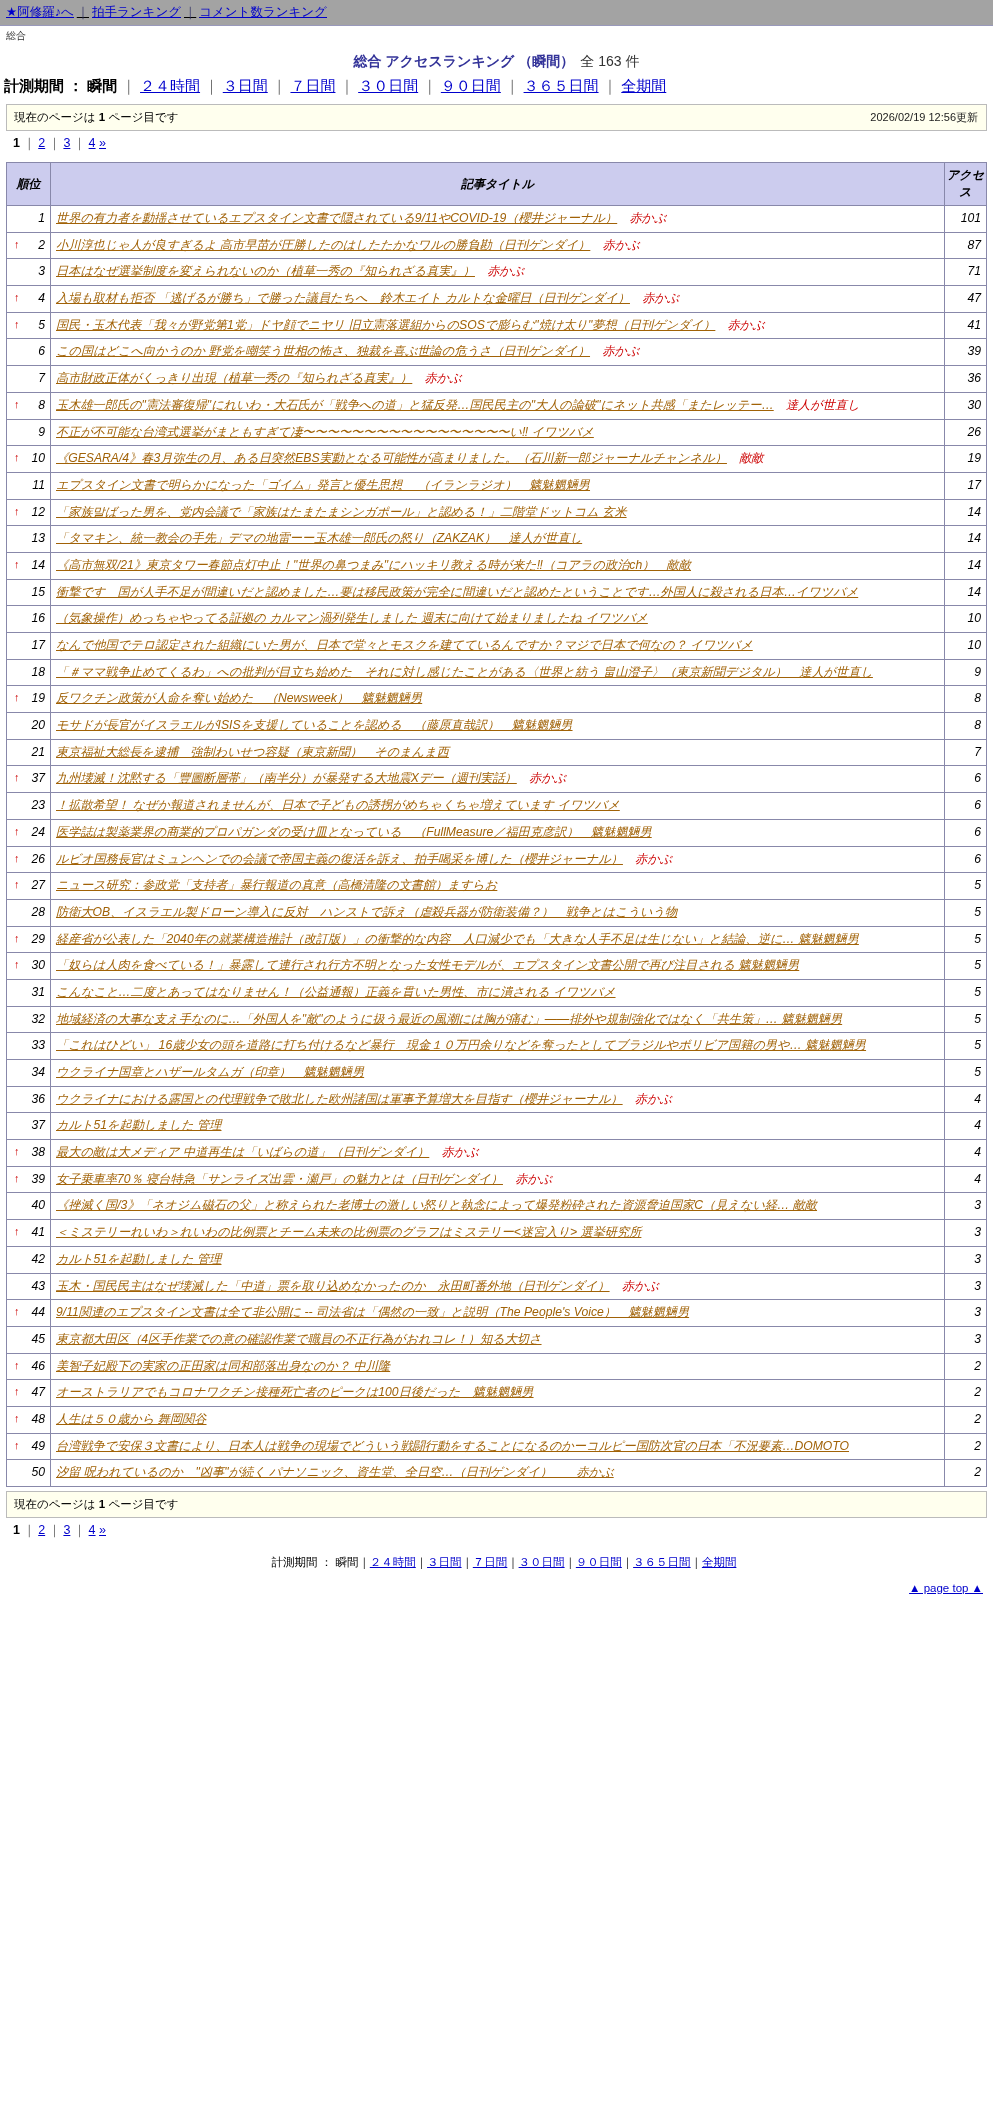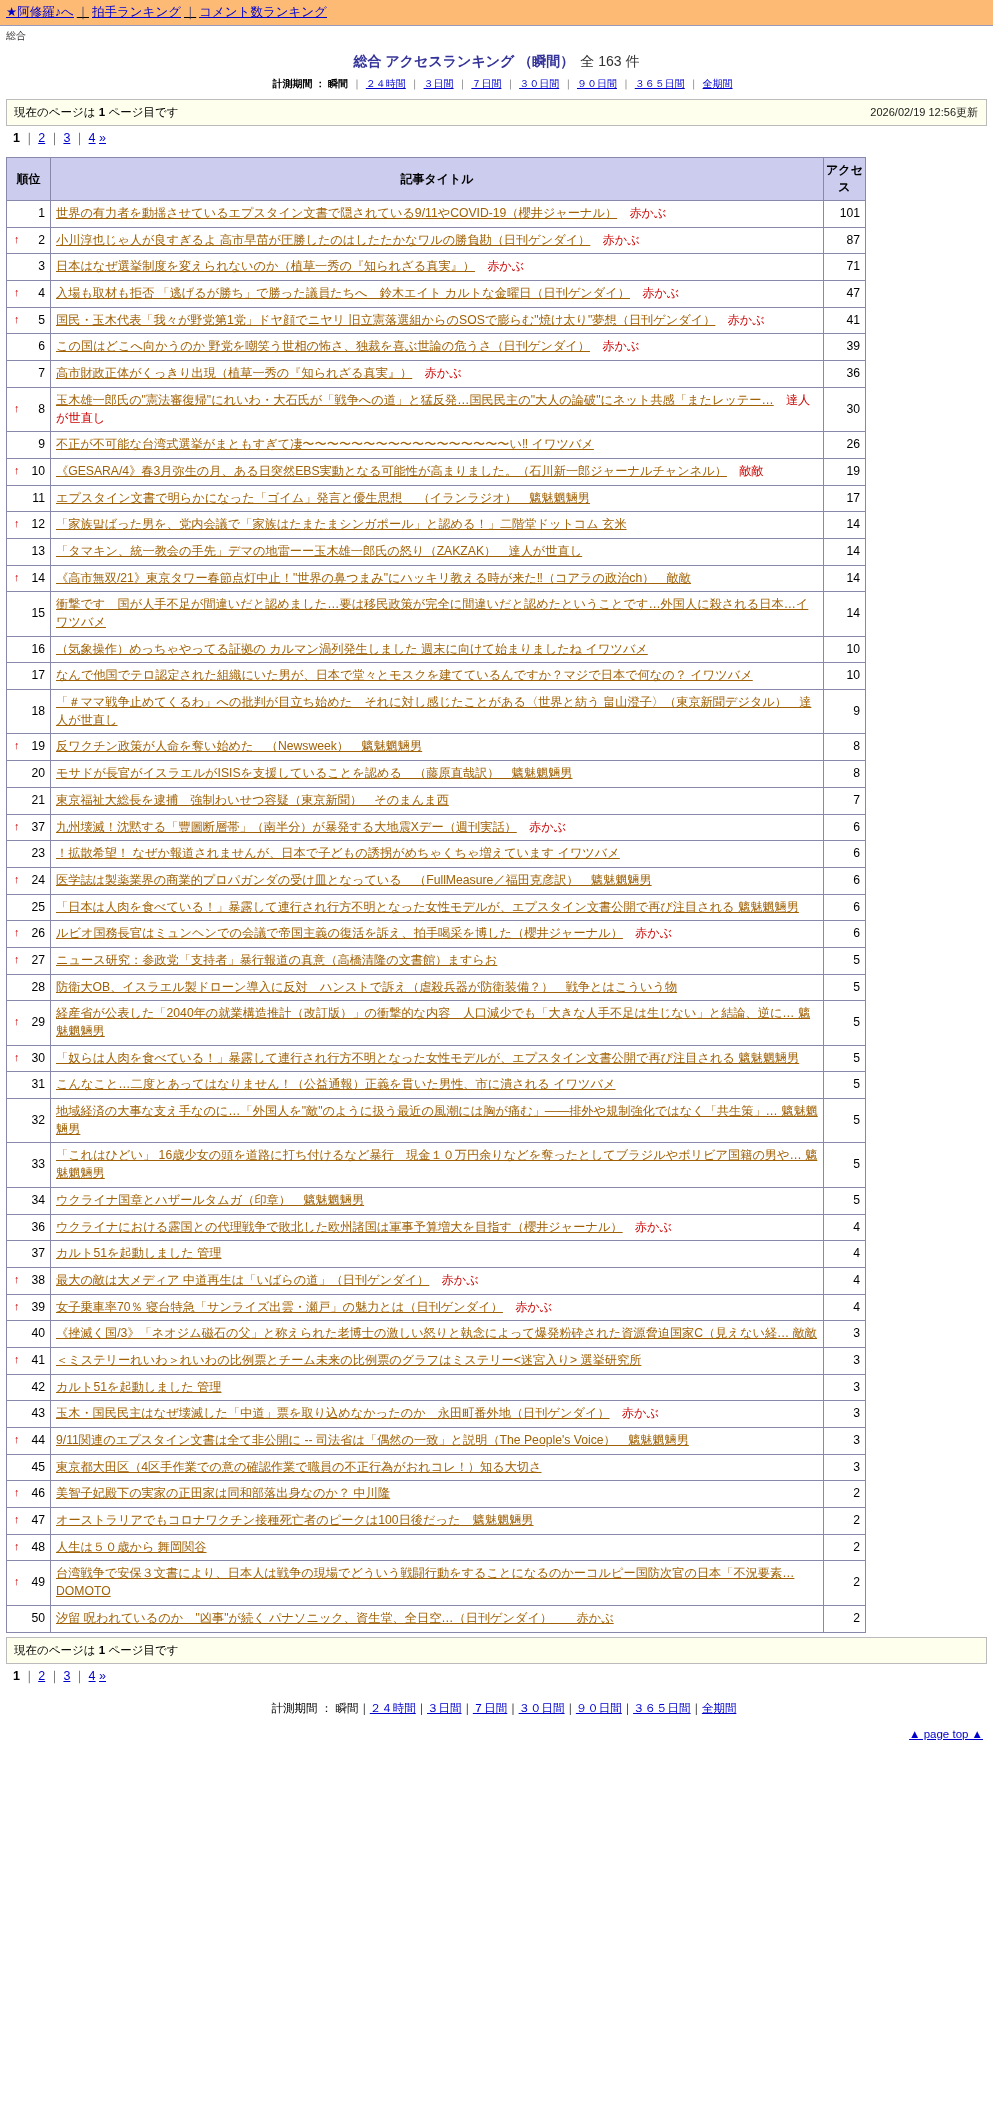--- a/index.html
+++ b/index.html
@@ -5,21 +5,21 @@
   html,body{margin:0;padding:0;}
   body{
     width:993px;
     background:#ffffff;
     font-family:"Liberation Sans","DejaVu Sans",sans-serif;
     font-size:12px;
     color:#000000;
   }
   a{color:#0000cc;text-decoration:underline;}
   .topbar{
-    background:#fdba74;
+    background:#a3a3a3;
     border-bottom:1px solid #9999bb;
     padding:4px 6px;
     font-size:12.5px;
     text-decoration:underline;
   }
   .topbar a{color:#0000cc;}
   .topbar .sep{color:#333366;padding:0 3px;}
   .crumb{
     font-size:10px;
     color:#333333;
@@ -33,23 +33,22 @@
     font-size:14px;
     font-weight:bold;
     color:#333399;
   }
   .total-count{
     font-size:14px;
     color:#333333;
     padding-left:6px;
   }
   .periodline{
-    text-align:center;
-    font-size:10px;
-    padding:4px 0 8px 12px;
+    font-size:15px;
+    padding:4px 0 8px 4px;
   }
   .periodline .lbl{font-weight:bold;}
   .periodline .cur{font-weight:bold;color:#000;}
   .periodline .bar{color:#666;padding:0 4px;}
   .pagebox{
     margin:0 6px;
     border:1px solid #bbbbbb;
     background:#ffffee;
     padding:5px 7px;
     font-size:11.5px;
@@ -62,22 +61,23 @@
   .pagenums{
     margin:0 6px;
     padding:4px 7px 6px 7px;
     font-size:12.5px;
   }
   .pagenums .cur{font-weight:bold;}
   .pagenums .sep{color:#555;padding:0 3px;}
   table.rank{
     border-collapse:collapse;
     margin:4px 6px 0 6px;
-    width:860px;
+    width:981px;
     table-layout:fixed;
+    font-style:italic;
   }
   table.rank th{
     background:#ccccee;
     border:1px solid #8888aa;
     font-size:12px;
     font-weight:bold;
     padding:4px 2px;
     text-align:center;
     color:#000;
   }
@@ -288,25 +288,20 @@
         <td class="rank-cell"><span>23</span></td>
         <td class="ttl"><a href="#">！拡散希望！ なぜか報道されませんが、日本で子どもの誘拐がめちゃくちゃ増えています イワツバメ</a></td>
         <td class="acc-cell">6</td>
       </tr>
       <tr>
         <td class="rank-cell"><span class="arrow">↑</span><span>24</span></td>
         <td class="ttl"><a href="#">医学誌は製薬業界の商業的プロパガンダの受け皿となっている　（FullMeasure／福田克彦訳）　魑魅魍魎男</a></td>
         <td class="acc-cell">6</td>
       </tr>
       <tr>
-        <td class="rank-cell"><span>25</span></td>
-        <td class="ttl"><a href="#">「日本は人肉を食べている！」暴露して連行され行方不明となった女性モデルが、エプスタイン文書公開で再び注目される 魑魅魍魎男</a></td>
-        <td class="acc-cell">6</td>
-      </tr>
-      <tr>
         <td class="rank-cell"><span class="arrow">↑</span><span>26</span></td>
         <td class="ttl"><a href="#">ルビオ国務長官はミュンヘンでの会議で帝国主義の復活を訴え、拍手喝采を博した（櫻井ジャーナル）</a>　<span class="author">赤かぶ</span></td>
         <td class="acc-cell">6</td>
       </tr>
       <tr>
         <td class="rank-cell"><span class="arrow">↑</span><span>27</span></td>
         <td class="ttl"><a href="#">ニュース研究：参政党「支持者」暴行報道の真意（高橋清隆の文書館）ますらお</a></td>
         <td class="acc-cell">5</td>
       </tr>
       <tr>

